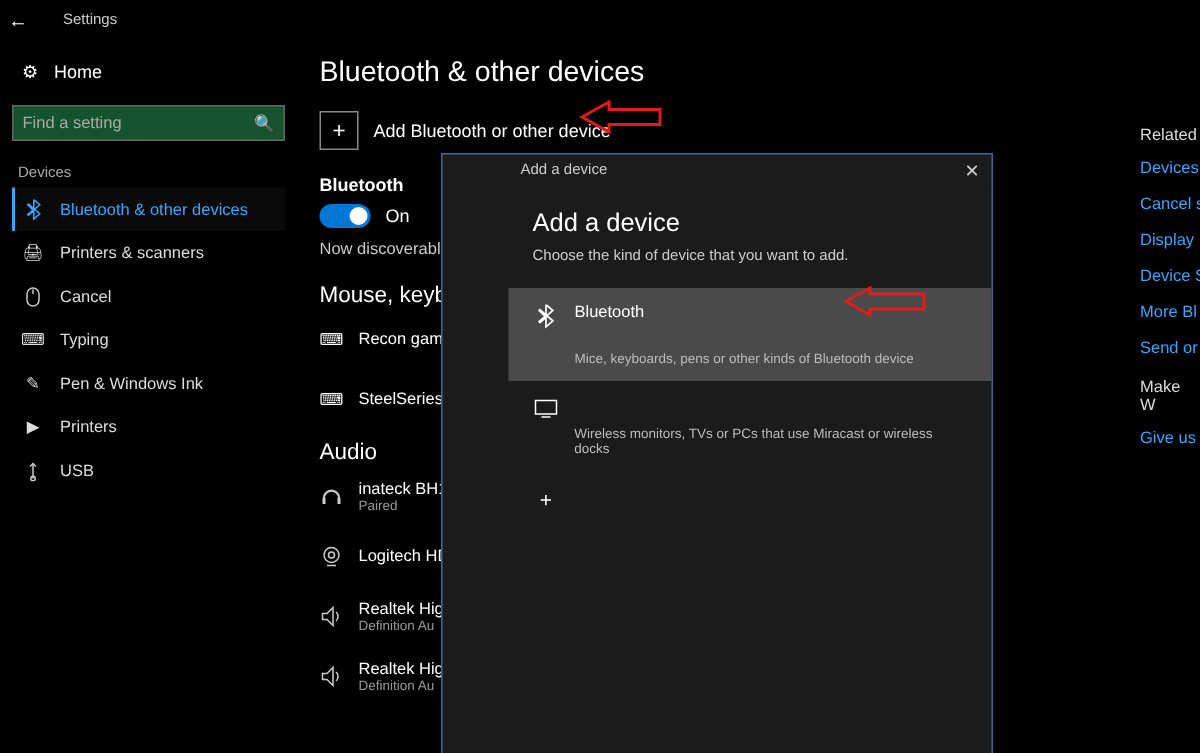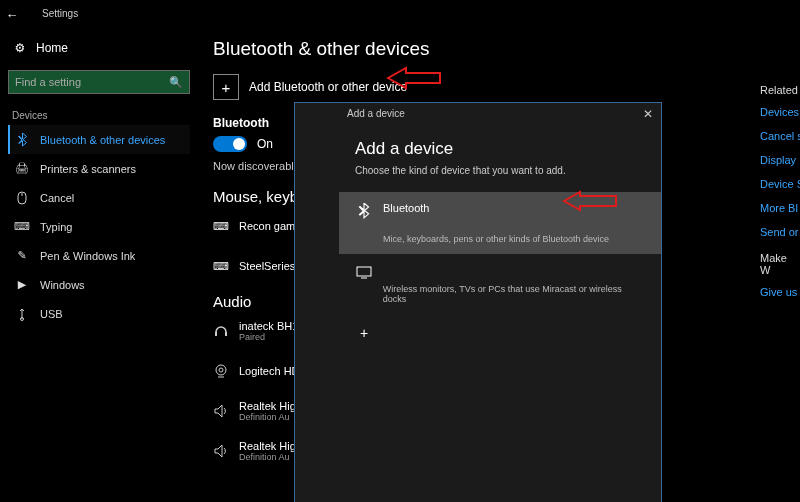--- a/index.html
+++ b/index.html
@@ -134,21 +134,21 @@
     <div class="nav-item">
       <span class="icon">⌨</span>
       <span>Typing</span>
     </div>
     <div class="nav-item">
       <span class="icon">✎</span>
       <span>Pen &amp; Windows Ink</span>
     </div>
     <div class="nav-item">
       <span class="icon">▶</span>
-      <span>Windows</span>
+      <span>Printers</span>
     </div>
     <div class="nav-item">
       <span class="icon">
         <svg width="10" height="14" viewBox="0 0 10 14">
             <line x1="5" y1="2" x2="5" y2="12" stroke="#ccc"></line>
             <polyline points="3,4 5,2 7,4" fill="none" stroke="#ccc"></polyline>
             <circle cx="5" cy="12" r="1.5" fill="none" stroke="#ccc"></circle>
           </svg>
       </span>
       <span>USB</span>

